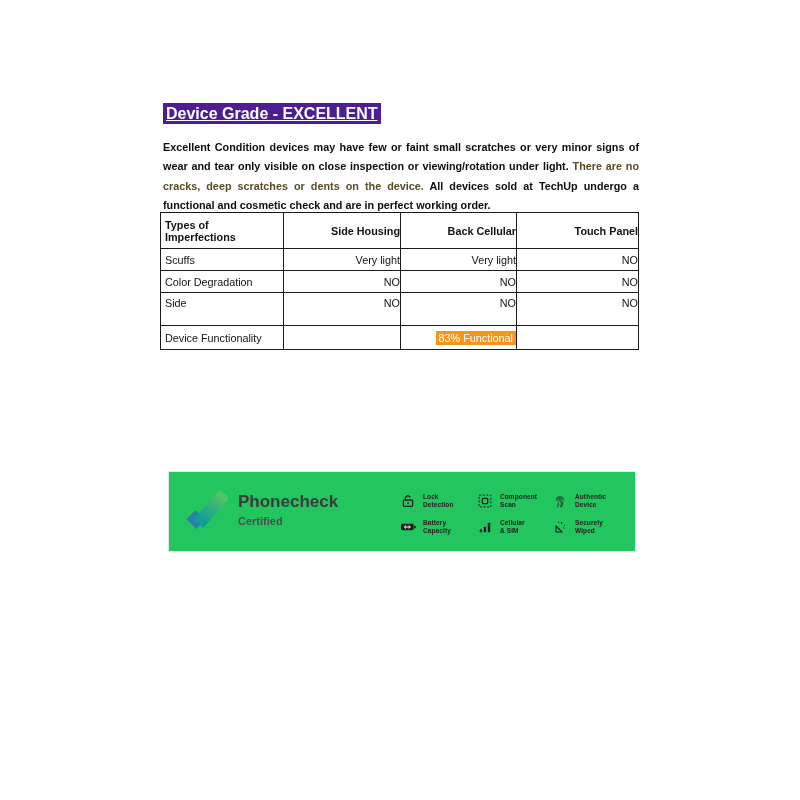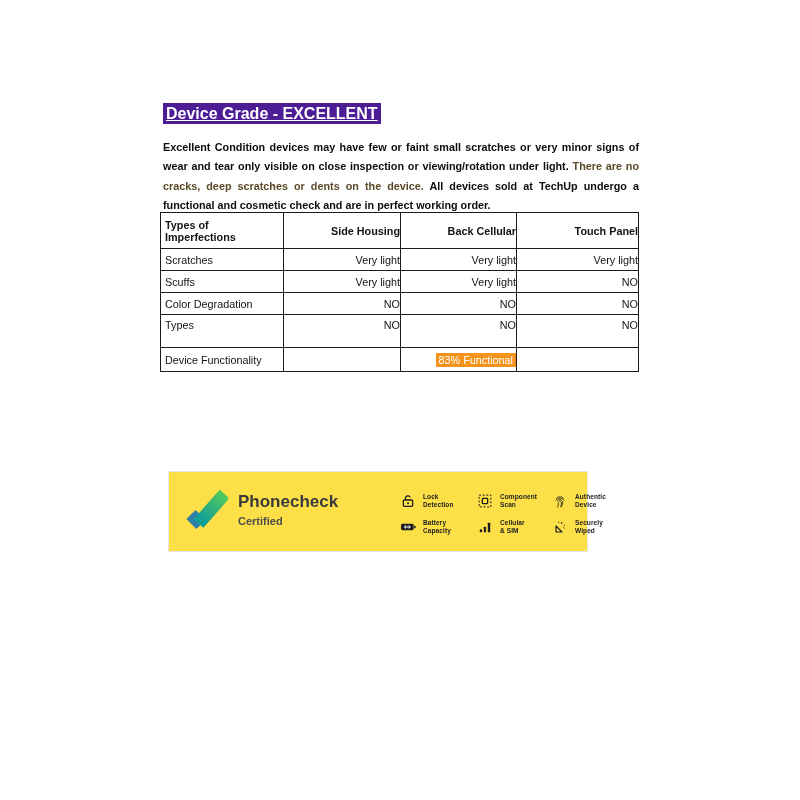--- a/index.html
+++ b/index.html
@@ -66,22 +66,22 @@
   .hl-orange {
     background: #F7941E;
     color: #ffffff;
     padding: 1px 3px;
     white-space: nowrap;
   }
 
   
   .cert-box {
     position: absolute; left: 168px; top: 471px;
-    width: 420px; height: 81px;
-    background: #fde047;
+    width: 468px; height: 81px;
+    background: #22c55e;
     border: 1px solid #e6e6e6;
   }
   .cert-logo {
     position: absolute; left: 17px; top: 15px;
     display: flex; align-items: center; gap: 10px;
   }
   .cert-text { display: flex; flex-direction: column; }
   .brand { font-size: 17px; font-weight: bold; color: #3a3a3c; line-height: 20px; }
   .subtitle { font-size: 11px; font-weight: bold; color: #4c4c4e; line-height: 19px; }
 
@@ -121,39 +121,33 @@
     <thead>
       <tr>
         <th class="left">Types of Imperfections</th>
         <th>Side Housing</th>
         <th>Back Cellular</th>
         <th>Touch Panel</th>
       </tr>
     </thead>
     <tbody>
       <tr class="r-std">
-        <td class="left">Scratches</td>
-        <td>Very light</td>
-        <td>Very light</td>
-        <td>Very light</td>
-      </tr>
-      <tr class="r-std">
         <td class="left">Scuffs</td>
         <td>Very light</td>
         <td>Very light</td>
         <td>NO</td>
       </tr>
       <tr class="r-std">
         <td class="left">Color Degradation</td>
         <td>NO</td>
         <td>NO</td>
         <td>NO</td>
       </tr>
       <tr class="r-dents">
-        <td class="left">Types</td>
+        <td class="left">Side</td>
         <td>NO</td>
         <td>NO</td>
         <td>NO</td>
       </tr>
       <tr class="r-func">
         <td class="left">Device Functionality</td>
         <td></td>
         <td><span class="hl-orange">83% Functional</span></td>
         <td></td>
       </tr>

